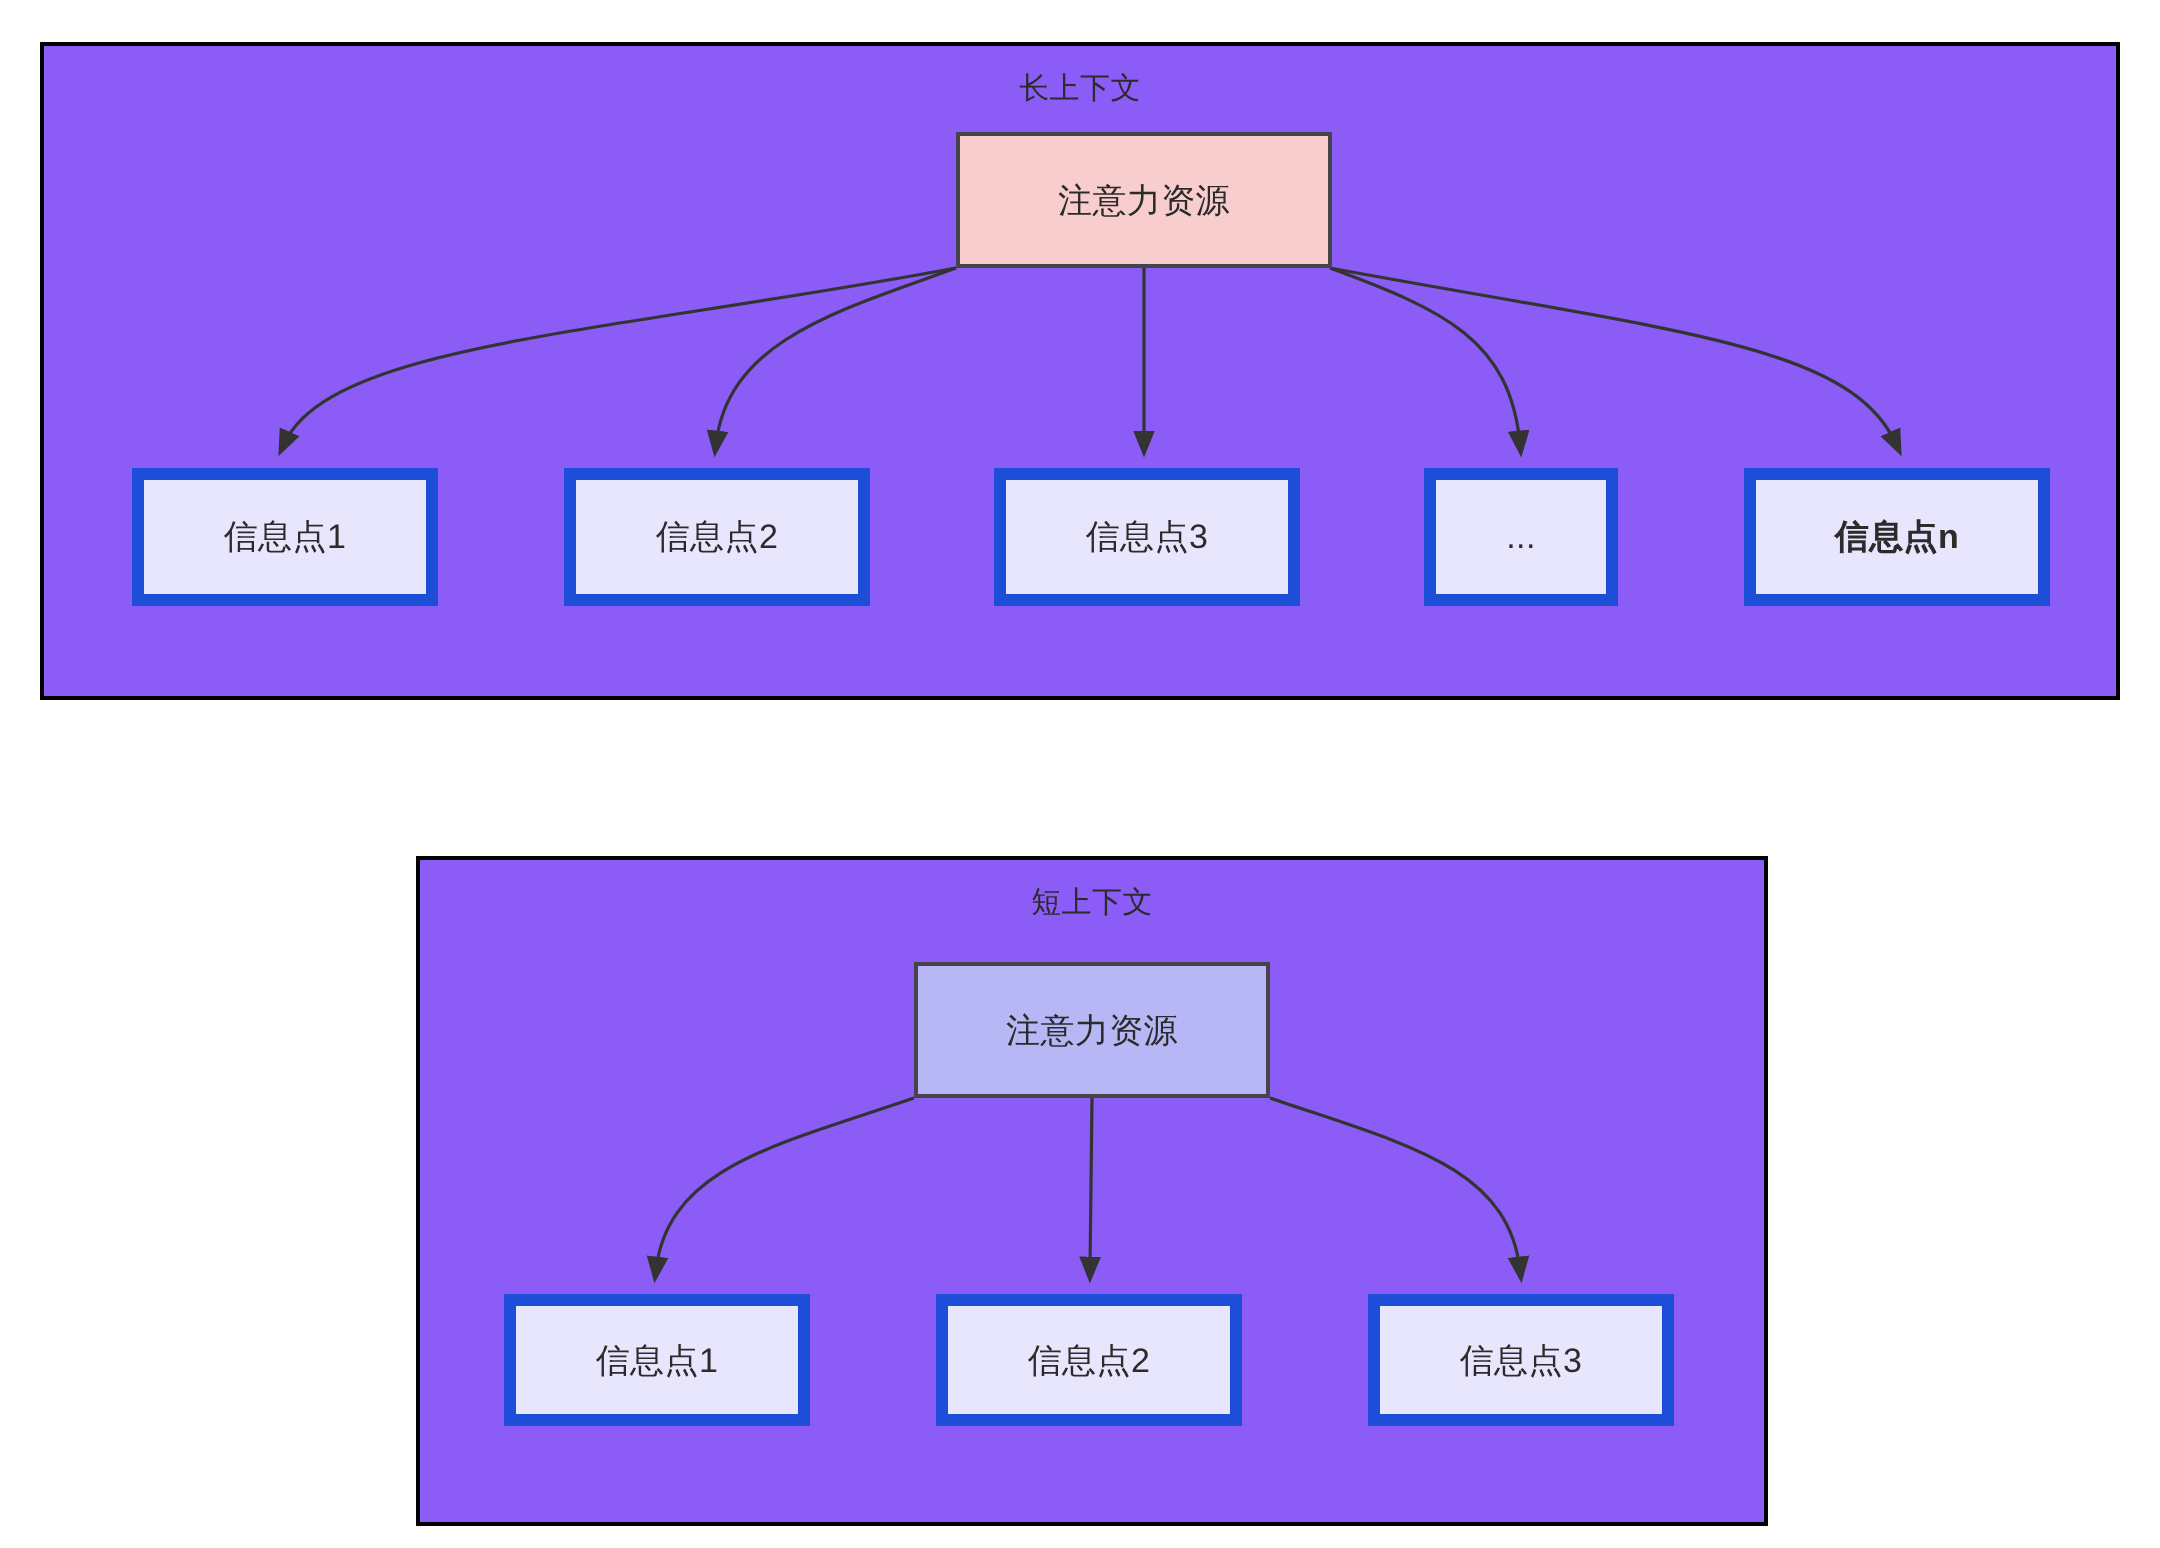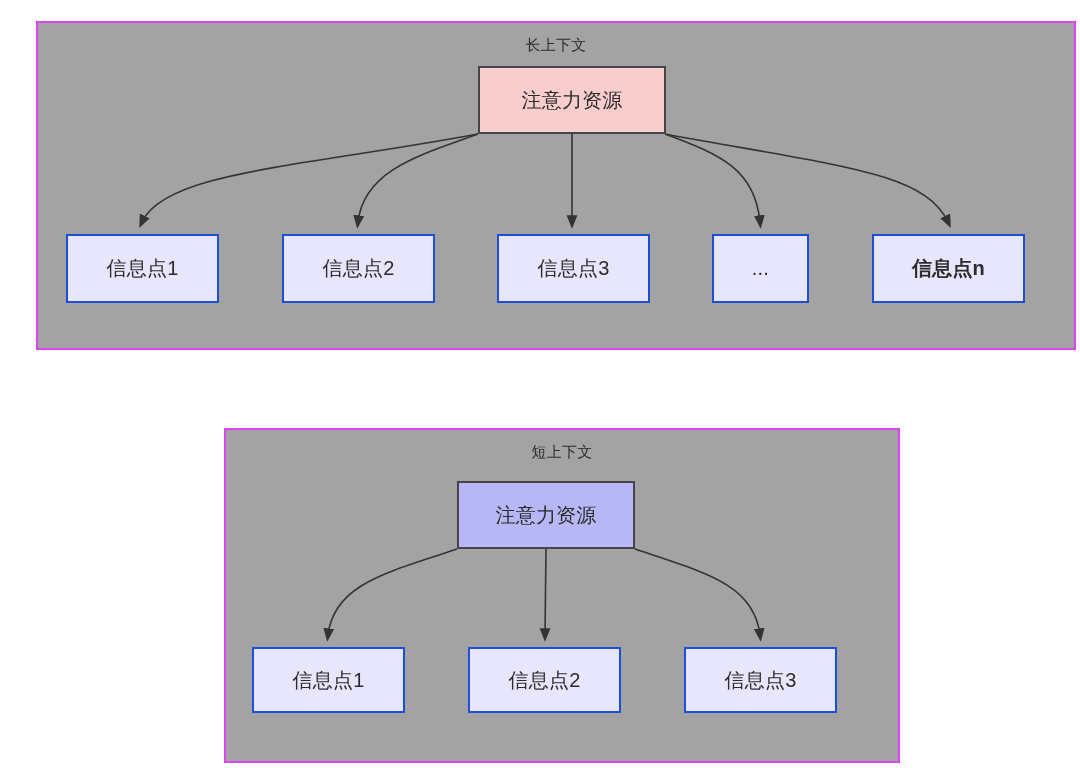--- a/index.html
+++ b/index.html
@@ -16,24 +16,23 @@
   }
   .canvas {
     position: absolute;
     left: 0;
     top: 0;
     width: 1080px;
     height: 774px;
   }
   .group-frame {
     position: absolute;
-    background: #a3a3a3;
-    border: 2px solid #d946ef;
+    background: #8b5cf6;
+    border: 2px solid #000000;
     box-sizing: border-box;
-    margin-left: 16px;
   }
   #group-long {
     left: 20px;
     top: 21px;
     width: 1040px;
     height: 329px;
   }
   #group-short {
     left: 208px;
     top: 428px;
@@ -51,35 +50,35 @@
   }
   #group-long .group-title { top: 14px; }
   #group-short .group-title { top: 14px; }
 
   .node {
     position: absolute;
     box-sizing: border-box;
     display: flex;
     align-items: center;
     justify-content: center;
-    font-size: 20px;
+    font-size: 17px;
     color: #2b2b2b;
     letter-spacing: 0.2px;
   }
   .node-attn-long {
     background: #f8cdcd;
     border: 2px solid #46434b;
   }
   .node-attn-short {
     background: #b7b7f5;
     border: 2px solid #46434b;
   }
   .node-info {
     background: #e8e6fc;
-    border: 2px solid #1d4ed8;
+    border: 6px solid #1d4ed8;
   }
 
   
   #attn-long   { left: 478px; top: 66px;  width: 188px; height: 68px; }
   #t-info-1    { left: 66px;  top: 234px; width: 153px; height: 69px; }
   #t-info-2    { left: 282px; top: 234px; width: 153px; height: 69px; }
   #t-info-3    { left: 497px; top: 234px; width: 153px; height: 69px; }
   #t-info-dots { left: 712px; top: 234px; width: 97px;  height: 69px; }
   #t-info-n    { left: 872px; top: 234px; width: 153px; height: 69px; font-weight: bold; }
 

